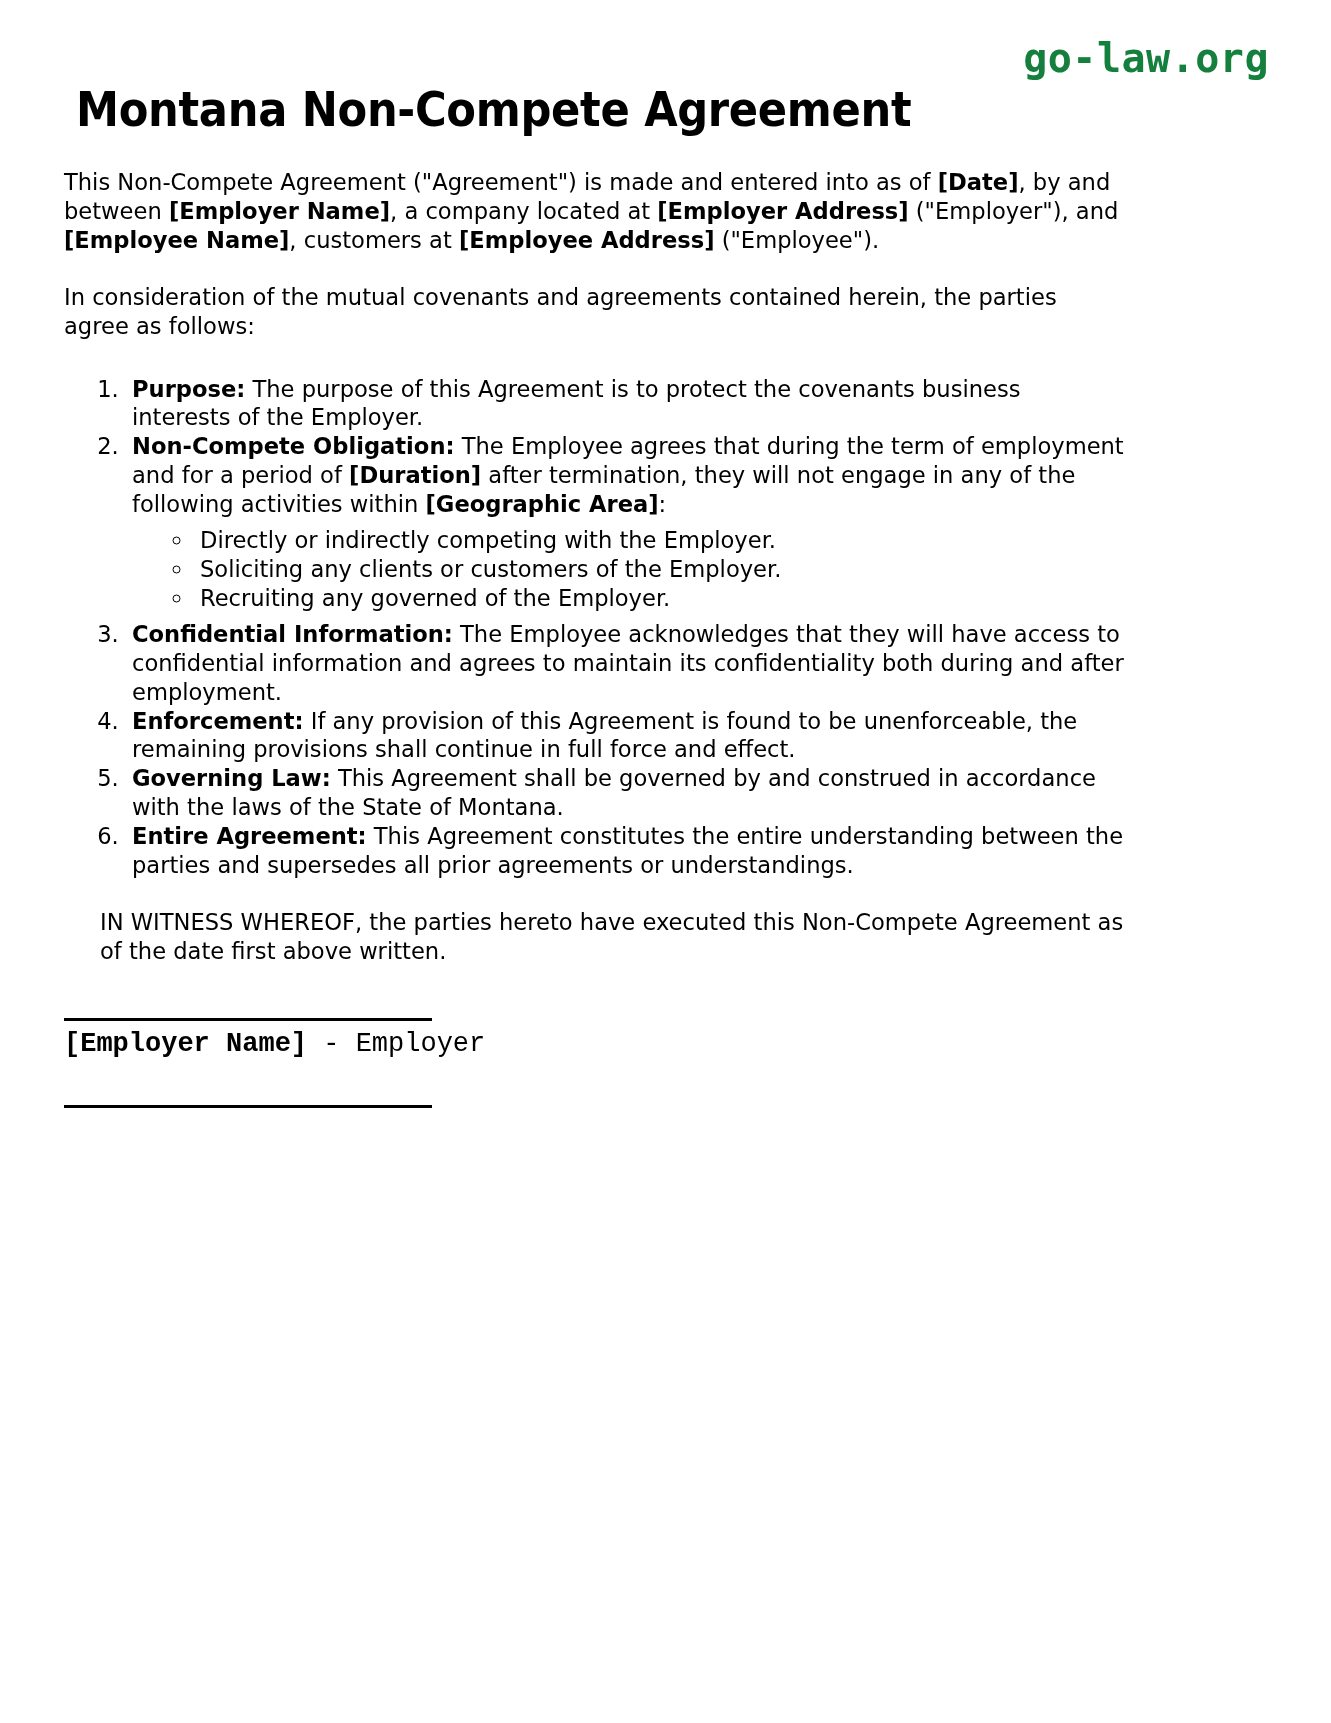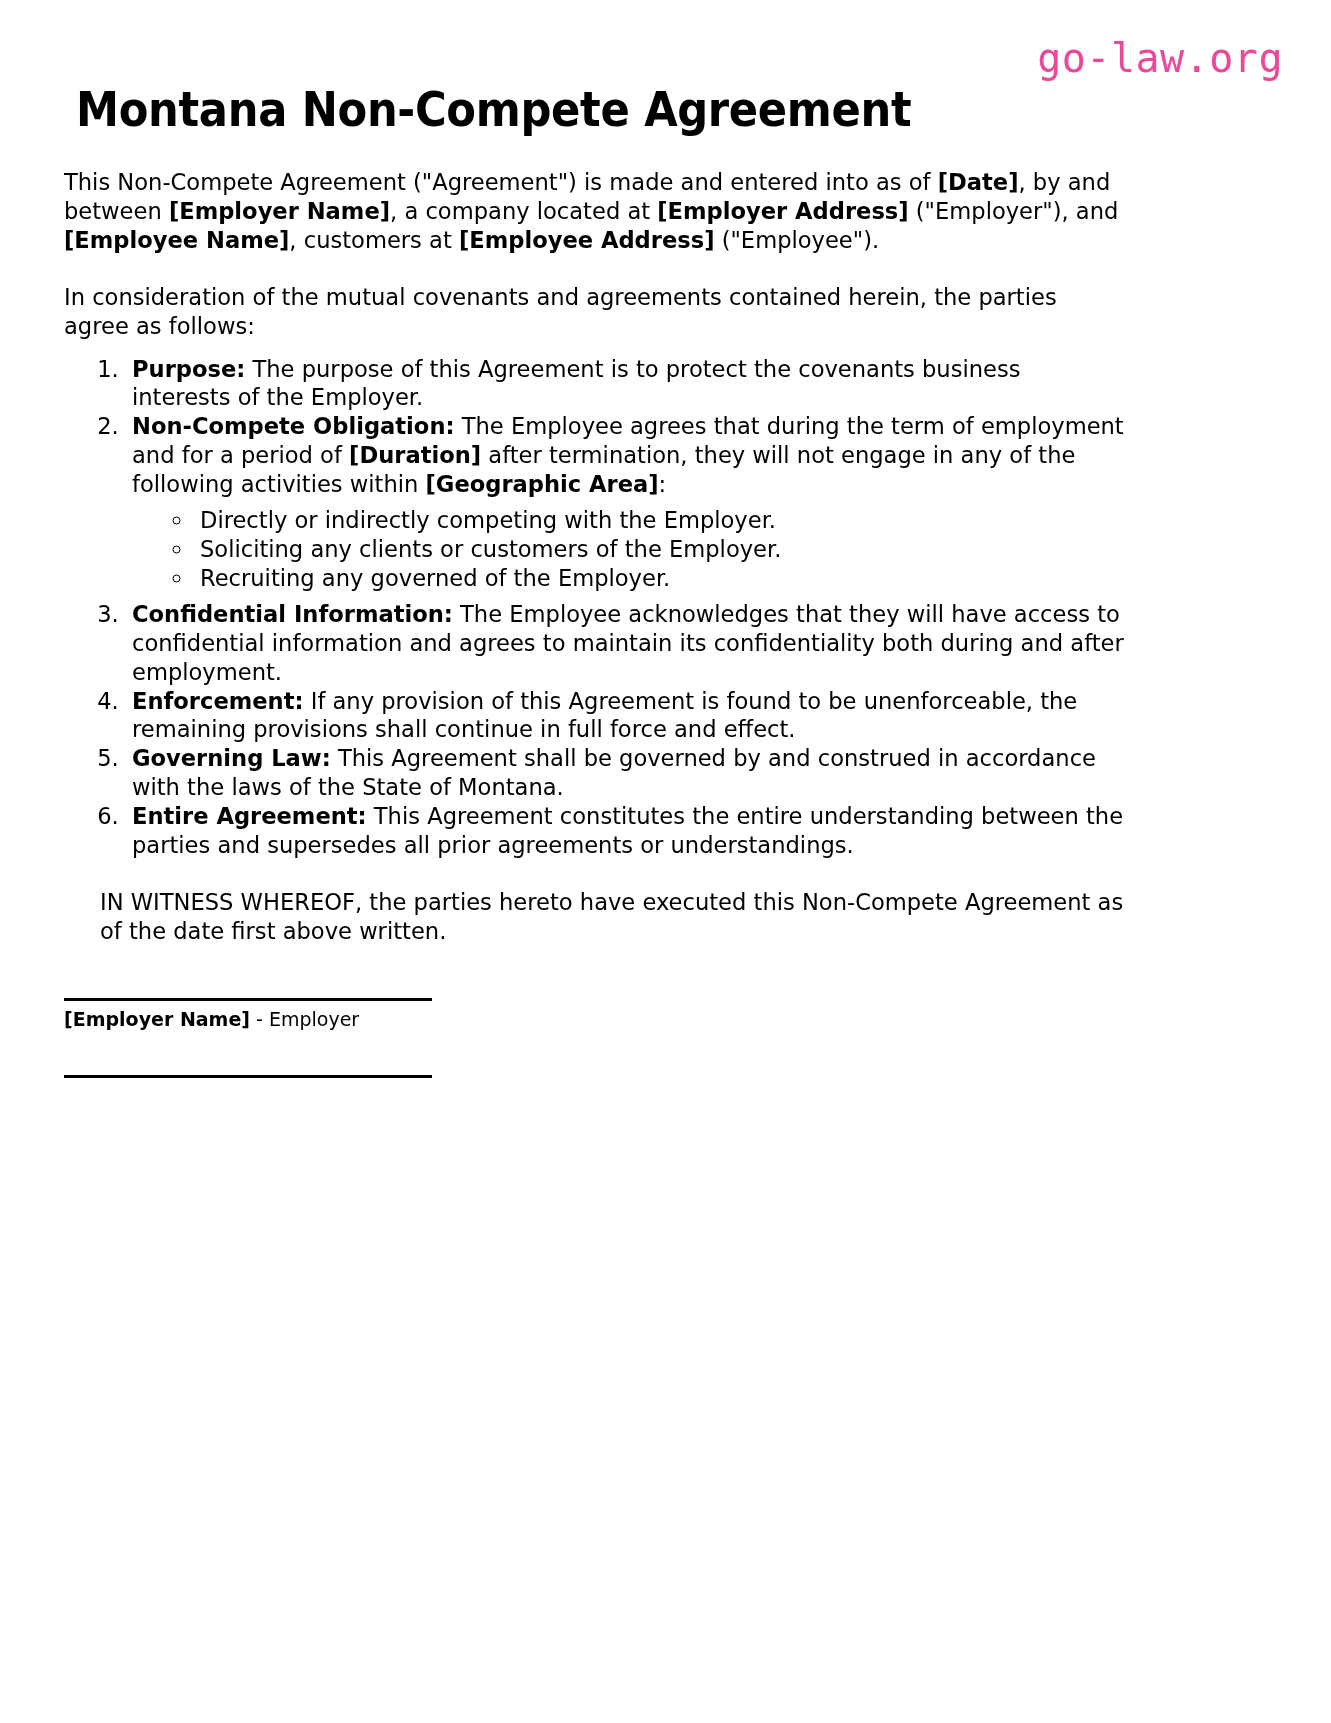--- a/index.html
+++ b/index.html
@@ -21,26 +21,26 @@
     position: relative;
     width: 1331px;
     height: 1723px;
     padding: 0;
   }
 
   
   .site-logo {
     position: absolute;
     top: 38px;
-    right: 48px;
+    right: 62px;
     font-family: "DejaVu Sans Mono", "Liberation Mono", monospace;
     font-size: 40px;
-    font-weight: 400;
+    font-weight: 700;
     letter-spacing: 0.5px;
-    color: #ec4899;
+    color: #15803d;
     line-height: 1;
     white-space: nowrap;
   }
 
   .doc-title {
     position: absolute;
     top: 81px;
     left: 76px;
     font-family: "DejaVu Sans Condensed", "DejaVu Sans", "Liberation Sans", sans-serif;
     font-size: 48px;
@@ -59,21 +59,21 @@
     width: 1060px;
     font-size: 22.6px;
     line-height: 1.28;
   }
 
   .content p {
     margin: 0 0 28px 0;
   }
 
   .content p.para-intro { margin-bottom: 28px; }
-  .content p.para-consideration { margin-bottom: 14px; }
+  .content p.para-consideration { margin-bottom: 34px; }
   .content p.para-witness { margin-top: 0; margin-bottom: 0; margin-left: 36px; }
 
   b, strong { font-weight: 700; }
 
   ol.clauses {
     margin: 0 0 28px 0;
     padding-left: 62px;
     list-style-type: decimal;
   }
   ol.clauses > li {
@@ -100,22 +100,23 @@
   .sig-block.second { margin-top: 44px; }
 
   .sig-line {
     width: 368px;
     height: 0;
     border-top: 3px solid #000000;
     margin: 0 0 6px 0;
   }
 
   .sig-label {
-    font-size: 19px;
+    font-size: 27px;
     line-height: 1.28;
+    font-family: Liberation Mono, monospace;
   }
 </style>
 </head>
 <body>
 
 <div class="page">
 
   <div class="site-logo">go-law.org</div>
 
   <h1 class="doc-title">Montana Non-Compete Agreement</h1>

